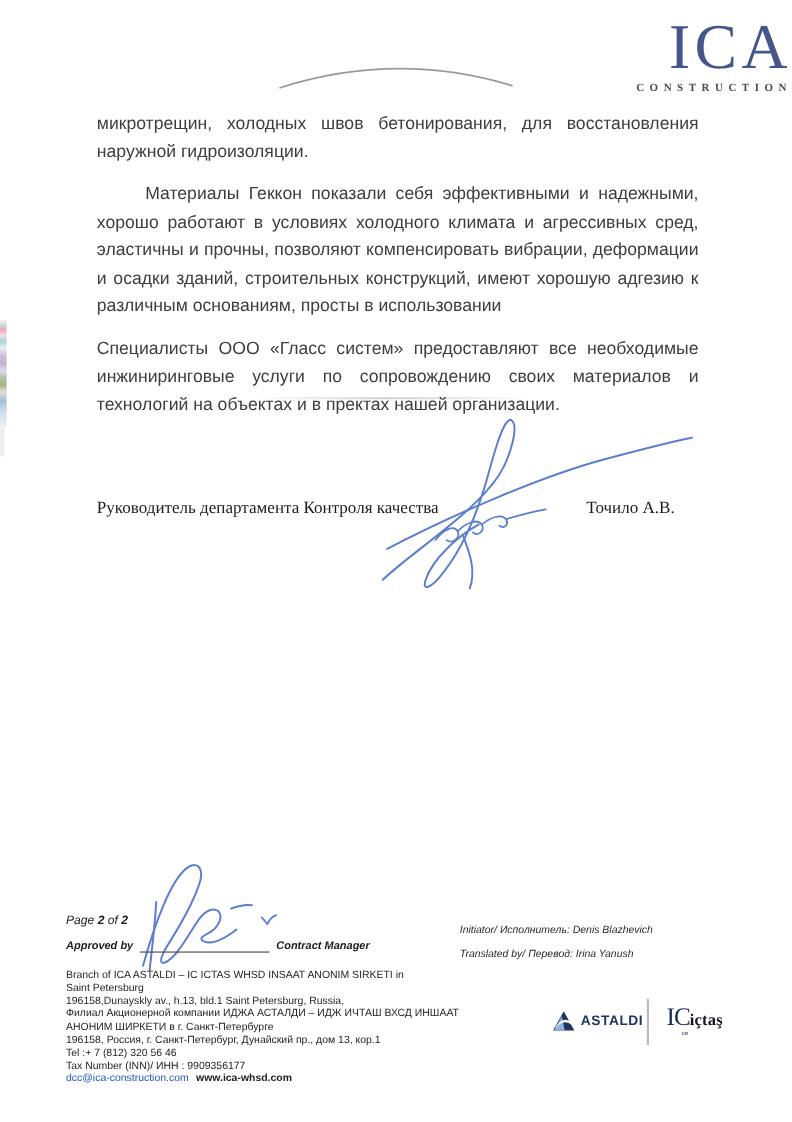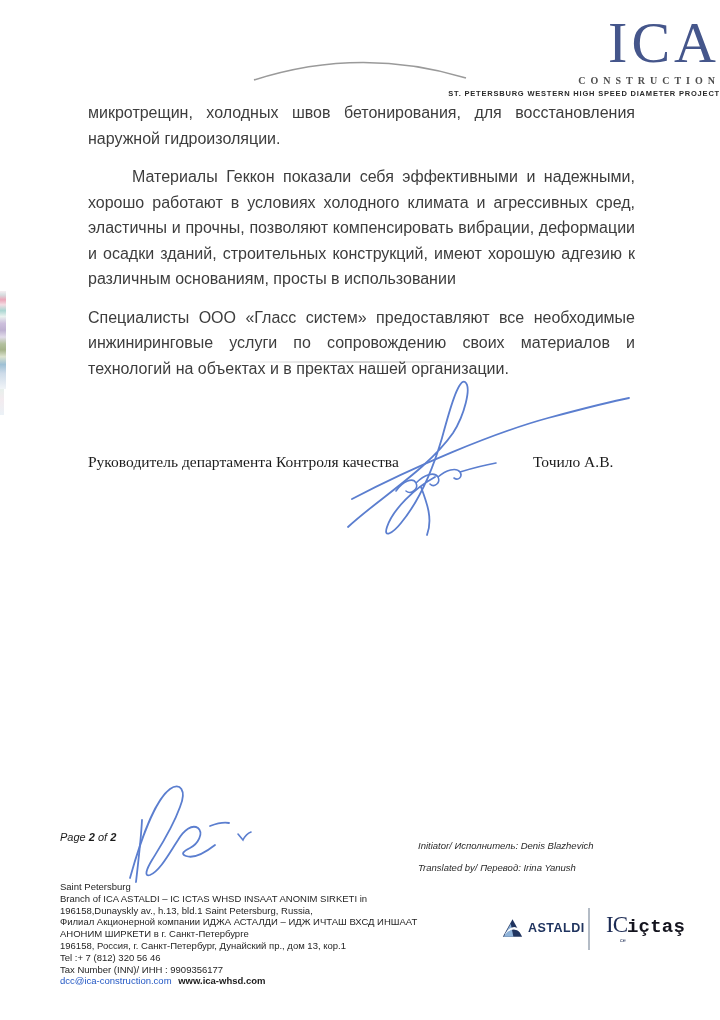--- a/index.html
+++ b/index.html
@@ -76,39 +76,38 @@
   
   .partner-logos{position:absolute;left:502px;top:908px;width:180px;height:46px;text-align:right;}
   .astaldi{position:absolute;left:0;top:10px;display:flex;align-items:center;}
   .astaldi-tri{width:21px;height:20px;margin-right:5px;}
   .astaldi-word{
     font-size:12.5px;font-weight:700;letter-spacing:.5px;color:#20345f;
   }
   .logo-divider{position:absolute;left:86px;top:0;width:1.5px;height:42px;background:#b4bcc6;}
   .ictas{position:absolute;left:104px;top:4px;font-family:"Liberation Serif",serif;}
   .ictas-ic{font-size:23px;color:#1d2c55;letter-spacing:-1px;}
-  .ictas-word{font-family:Liberation Mono, monospace;font-size:19px;font-weight:700;color:#14141e;letter-spacing:.2px;}
+  .ictas-word{font-family:Liberation Serif, serif;font-size:15px;font-weight:700;color:#14141e;letter-spacing:.2px;}
   .ictas-ce{position:absolute;left:14px;top:25px;font-size:5.5px;color:#1d2c55;font-family:"Liberation Sans",sans-serif;}
 </style>
 </head>
 <body>
 
 <div class="page">
 
   <div class="artifact-strip"></div>
   <div class="artifact-strip2"></div>
   <div class="crease"></div>
 
   <div class="letterhead">
     <div class="logo-ica">ICA</div>
     <svg class="logo-arc" viewBox="0 0 216 32" fill="none" xmlns="http://www.w3.org/2000/svg">
       <path d="M 2 28 Q 108 -6 214 26" stroke="#9a9a9a" stroke-width="1.6" fill="none"></path>
     </svg>
     <div class="logo-construction">CONSTRUCTION</div>
-    <div class="logo-project">ST. PETERSBURG WESTERN HIGH SPEED DIAMETER PROJECT</div>
   </div>
 
   <div class="body-text">
     <p>микротрещин, холодных швов бетонирования, для восстановления наружной гидроизоляции.</p>
     <p class="indent">Материалы Геккон показали себя эффективными и надежными, хорошо работают в условиях холодного климата и агрессивных сред, эластичны и прочны, позволяют компенсировать вибрации, деформации и осадки зданий, строительных конструкций, имеют хорошую адгезию к различным основаниям, просты в использовании</p>
     <p>Специалисты ООО «Гласс систем» предоставляют все необходимые инжиниринговые  услуги по сопровождению своих материалов и технологий на объектах и в пректах нашей организации.</p>
   </div>
 
   <svg class="sig-main" viewBox="0 0 300 166" fill="none" xmlns="http://www.w3.org/2000/svg">
     <path d="M 19 128 C 80 96 160 62 215 47 C 245 39 275 31 296 27" stroke="#5b7ecf" stroke-width="1.8" stroke-linecap="round"></path>
@@ -129,24 +128,29 @@
     <path d="M 128 52 L 133 58 C 135 54 138 51 141 50" stroke="#5b7ecf" stroke-width="1.6" stroke-linecap="round"></path>
   </svg>
 
   <div class="page-num">
     <span>Page</span>
     <b>2</b>
     <span>of</span>
     <b>2</b>
   </div>
 
+  <div class="approved">
+    <span>Approved by</span>
+    <span class="sigline"></span>
+    <span>Contract  Manager</span>
+  </div>
 
   <div class="address">
+    <div>Branch of ICA ASTALDI – IC ICTAS WHSD INSAAT ANONIM SIRKETI in</div>
     <div>Saint Petersburg</div>
-    <div>Branch of ICA ASTALDI – IC ICTAS WHSD INSAAT ANONIM SIRKETI in</div>
     <div>196158,Dunayskly av., h.13, bld.1 Saint Petersburg, Russia,</div>
     <div>Филиал Акционерной компании ИДЖА АСТАЛДИ – ИДЖ ИЧТАШ ВХСД ИНШААТ</div>
     <div>АНОНИМ ШИРКЕТИ в г. Санкт-Петербурге</div>
     <div>196158, Россия, г. Санкт-Петербург, Дунайский пр., дом 13, кор.1</div>
     <div>Tel :+ 7 (812) 320 56 46</div>
     <div>Tax Number (INN)/ ИНН : 9909356177</div>
     <div>
       <a class="email">dcc@ica-construction.com</a>
       <span class="site">www.ica-whsd.com</span>
     </div>

